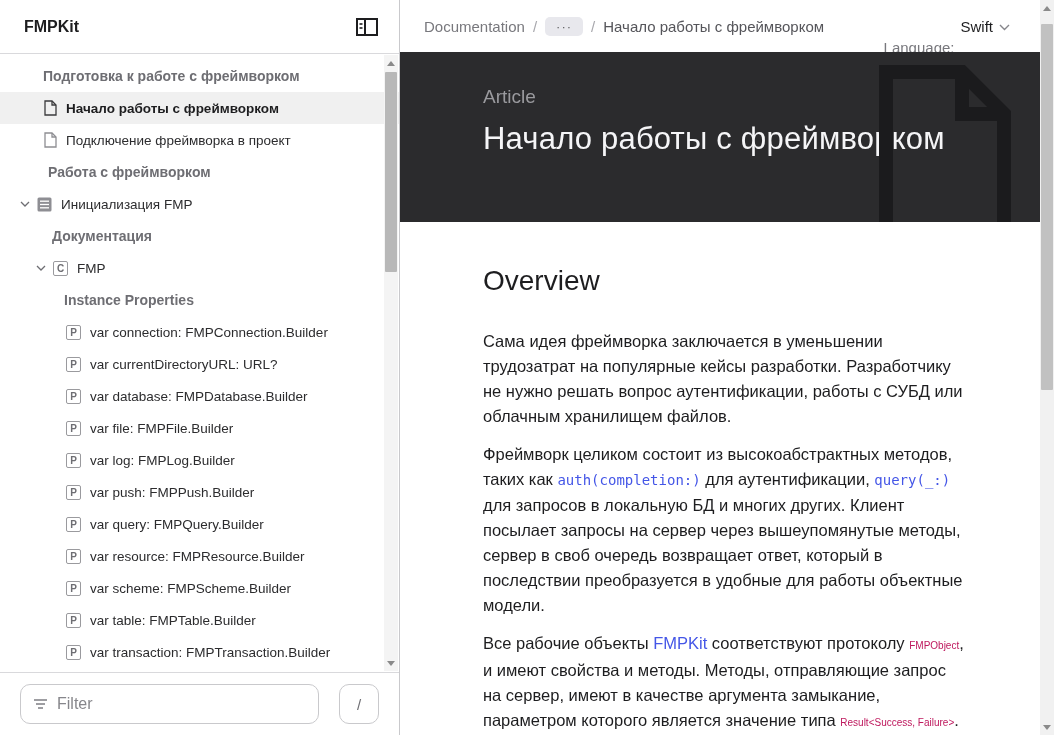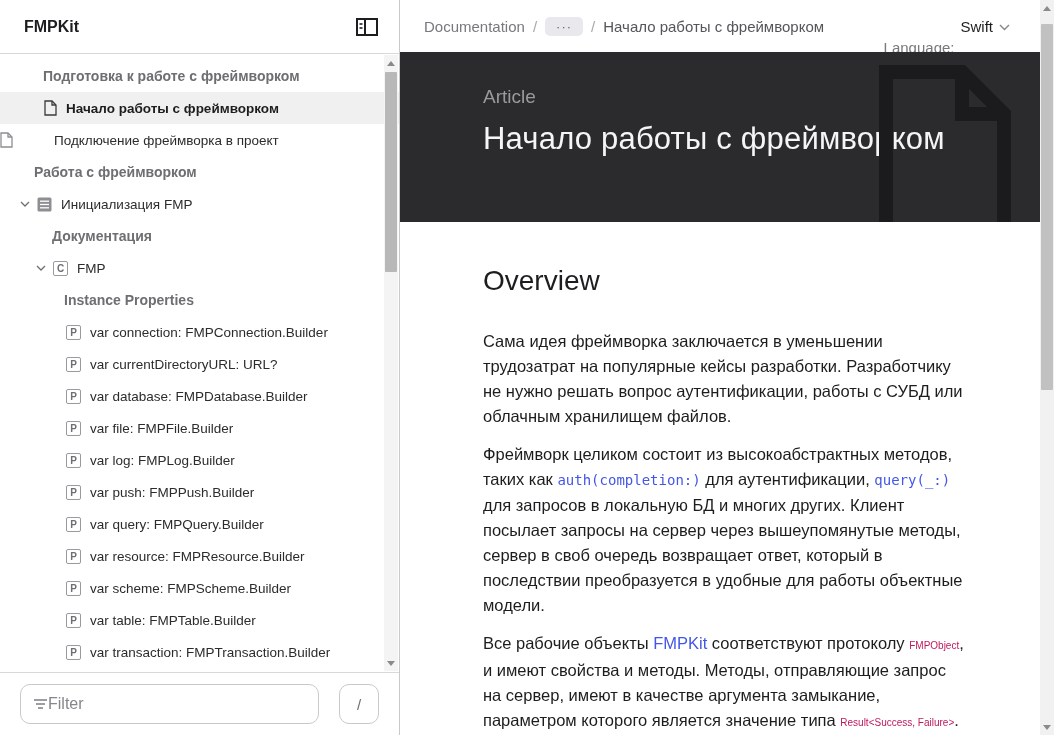--- a/index.html
+++ b/index.html
@@ -26,21 +26,21 @@
   .nav-item .nav-icon { display:flex; margin-right:9px; color:#8e8e93; }
   .nav-item.selected .nav-icon { color:#3a3a3c; }
   .nav-badge { width:15px; height:15px; border:1px solid #9a9a9e; border-radius:2px;
                color:#6e6e73; font-size:10px; font-weight:bold; display:flex;
                align-items:center; justify-content:center; margin-right:9px; flex:0 0 15px; }
   .nav-label { white-space:nowrap; }
 
   .sidebar-footer { flex:0 0 63px; border-top:1px solid #d9d9dc; display:flex;
                     align-items:center; padding:0 20px; gap:20px; }
   .filter-box { flex:1; height:40px; border:1px solid #c9c9cc; border-radius:10px;
-                display:flex; align-items:center; padding:0 12px; gap:0; background:#fff; }
+                display:flex; align-items:center; padding:0 12px; gap:9px; background:#fff; }
   .filter-box input { border:none; outline:none; flex:1; font-size:16px;
                       font-family:"Liberation Sans", sans-serif; color:#1d1d1f; background:transparent; }
   .filter-box input::placeholder { color:#86868b; }
   .slash-key { width:40px; height:40px; border:1px solid #c9c9cc; border-radius:10px;
                display:flex; align-items:center; justify-content:center;
                color:#6e6e73; font-size:15px; cursor:pointer; }
 
   
   .scrollbar { position:absolute; width:14px; background:#f4f4f4; z-index:5; }
   .sidebar .scrollbar { right:1px; top:55px; bottom:64px; }
@@ -111,30 +111,30 @@
         <div class="nav-section" style="padding-left: 43px;">Подготовка к работе с фреймворком</div>
         <div class="nav-item selected" style="padding-left: 44px;">
           <span class="nav-icon">
             <svg width="13" height="16" viewBox="0 0 13 16">
               <path d="M1 1 H8 L12 5 V15 H1 Z" fill="none" stroke="currentColor" stroke-width="1.3"></path>
               <path d="M8 1 V5 H12" fill="none" stroke="currentColor" stroke-width="1.3"></path>
             </svg>
           </span>
           <span class="nav-label">Начало работы с фреймворком</span>
         </div>
-        <div class="nav-item" style=" gap: 32px;">
+        <div class="nav-item" style="padding-left: 44px;">
           <span class="nav-icon">
             <svg width="13" height="16" viewBox="0 0 13 16">
               <path d="M1 1 H8 L12 5 V15 H1 Z" fill="none" stroke="currentColor" stroke-width="1.3"></path>
               <path d="M8 1 V5 H12" fill="none" stroke="currentColor" stroke-width="1.3"></path>
             </svg>
           </span>
           <span class="nav-label">Подключение фреймворка в проект</span>
         </div>
-        <div class="nav-section" style="padding-left: 34px;">Работа с фреймворком</div>
+        <div class="nav-section" style="padding-left: 48px;">Работа с фреймворком</div>
         <div class="nav-item" style="padding-left: 20px;">
           <span class="chev">
             <svg width="10" height="6" viewBox="0 0 10 6">
               <path d="M1 1 L5 5 L9 1" fill="none" stroke="currentColor" stroke-width="1.3"></path>
             </svg>
           </span>
           <span class="nav-icon">
             <svg width="15" height="15" viewBox="0 0 15 15">
               <rect x="0.5" y="0.5" width="14" height="14" rx="1.5" fill="currentColor"></rect>
               <line x1="3" y1="4.2" x2="12" y2="4.2" stroke="#fff" stroke-width="1.3"></line>

